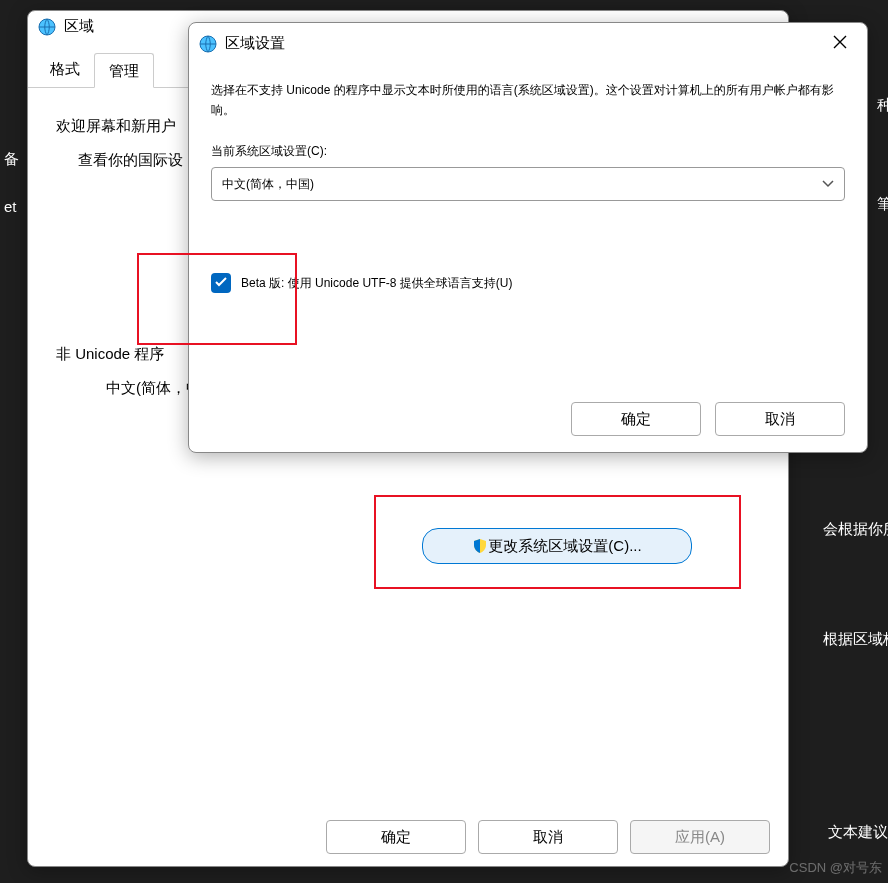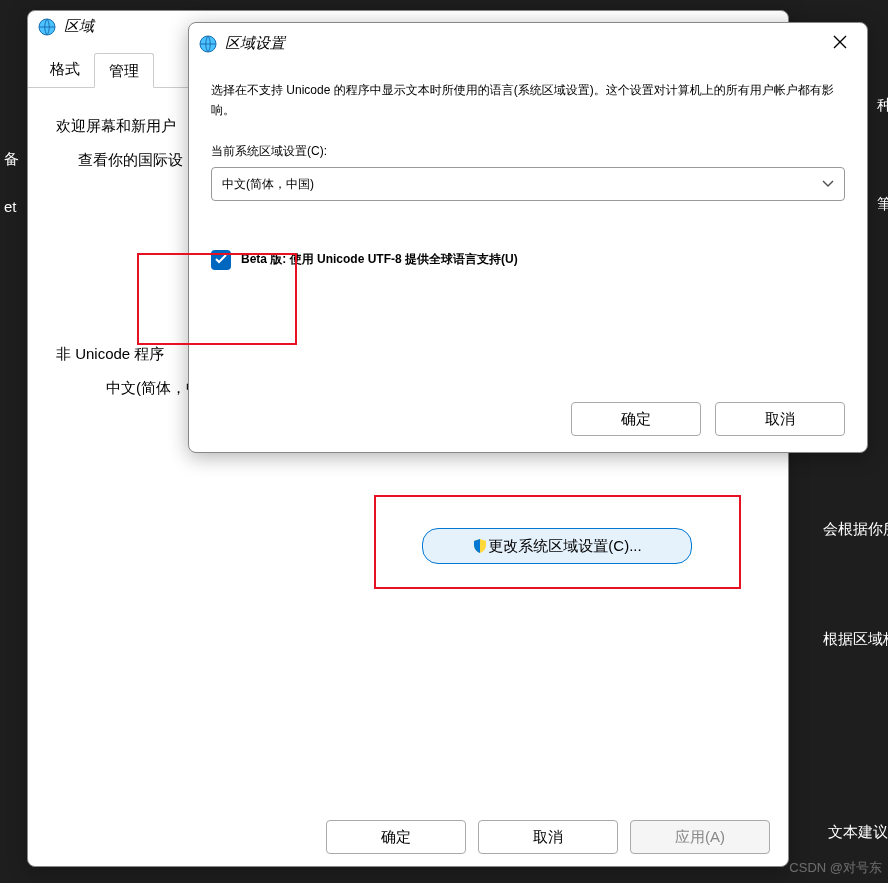--- a/index.html
+++ b/index.html
@@ -5,21 +5,21 @@
   * { box-sizing: border-box; font-family: "Segoe UI", "Microsoft YaHei", sans-serif; }
   body { margin: 0; width: 888px; height: 883px; background: #000; position: relative; overflow: hidden; }
   
   .bg-dark { position: absolute; inset: 0; background: #1e1e1e; }
   .bg-text { position: absolute; color: #fff; font-size: 15px; white-space: nowrap; }
   
   .window { position: absolute; background: #fff; border: 1px solid #888; border-radius: 8px; box-shadow: 0 4px 20px rgba(0,0,0,0.3); }
   
   
   .win-region { left: 27px; top: 10px; width: 762px; height: 857px; }
-  .titlebar { display: flex; align-items: center; padding: 6px 10px; font-size: 15px; font-style: italic; }
+  .titlebar { display: flex; align-items: center; padding: 6px 10px; font-size: 15px; }
   .globe-icon { width: 18px; height: 18px; margin-right: 8px; position: relative; }
   
   .tab-row { display: flex; padding: 0 8px; border-bottom: 1px solid #ccc; margin-top: 10px; }
   .tab { padding: 8px 14px 6px; font-size: 15px; cursor: pointer; }
   .tab.active { background: #fff; border: 1px solid #ccc; border-bottom: 1px solid #fff; position: relative; top: 1px; border-radius: 3px 3px 0 0; }
   
   .content { padding: 18px 28px; font-size: 15px; color: #000; line-height: 1.6; }
   .group-title { margin: 8px 0 10px 0; }
   .indent { margin-left: 22px; }
   
@@ -28,21 +28,21 @@
   .btn.disabled { color: #888; background: #f5f5f5; }
   
   
   .win-locale { left: 188px; top: 22px; width: 680px; height: 431px; z-index: 10; }
   .close-x { margin-left: auto; font-size: 18px; padding: 4px 10px; cursor: pointer; }
   .dlg-body { padding: 16px 22px; font-size: 12px; line-height: 1.7; }
   
   .combo { width: 100%; height: 34px; border: 1px solid #999; border-radius: 4px; padding: 0 10px; display: flex; align-items: center; justify-content: space-between; margin-top: 6px; background: #fff; cursor: pointer; }
   .chev { color: #555; font-size: 12px; }
   
-  .check-row { display: flex; align-items: flex-end; margin-top: 48px; font-weight: bold; }
+  .check-row { display: flex; align-items: center; margin-top: 72px; }
   .checkbox { width: 20px; height: 20px; border-radius: 4px; background: #0067c0; display: flex; align-items: center; justify-content: center; margin-right: 10px; }
   .checkmark { color: #fff; font-size: 14px; }
   
   .dlg-btns { position: absolute; bottom: 16px; right: 22px; display: flex; gap: 14px; }
   .dlg-btn { width: 130px; height: 34px; border: 1px solid #aaa; border-radius: 4px; background: #fff; font-size: 15px; cursor: pointer; display: flex; align-items: center; justify-content: center; }
   
   
   .hl { position: absolute; border: 2px solid #e81123; pointer-events: none; z-index: 20; }
   .hl1 { left: 137px; top: 253px; width: 160px; height: 92px; }
   .hl2 { left: 374px; top: 495px; width: 367px; height: 94px; }

